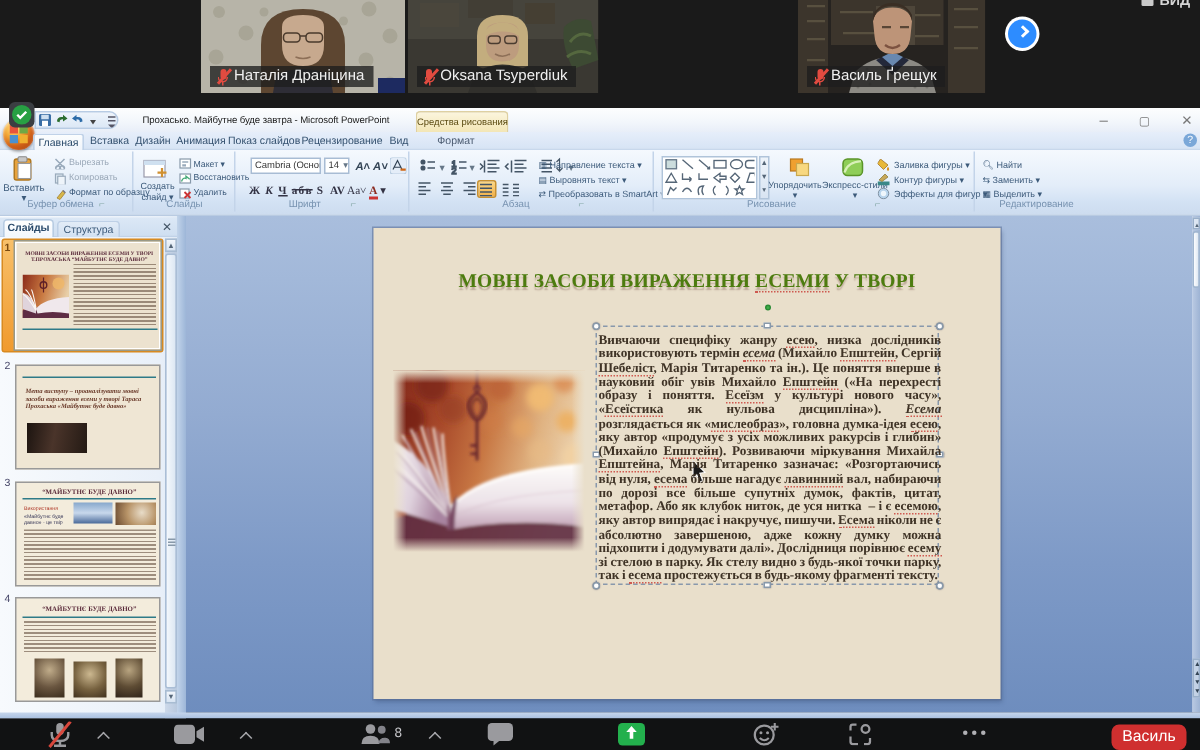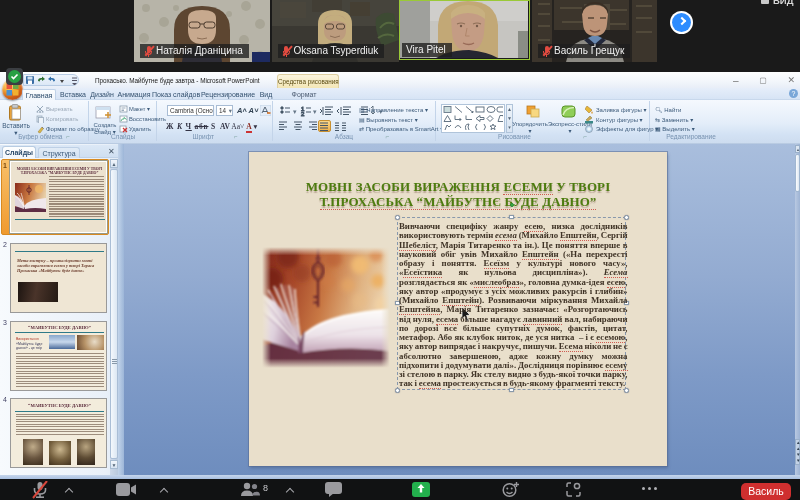--- a/index.html
+++ b/index.html
@@ -113,43 +113,20 @@
       <path d="M40 62 L45 48 Q54 43 63 43 Q73 43 81 48 L86 62 Z" fill="#31302c"></path>
     </svg>
     <div class="nametag"><span class="micoff">
           <span class="mb"></span>
           <span class="ms"></span>
           <span class="ml"></span>
           <span class="sl"></span>
         </span>Oksana Tsyperdiuk</div>
   </div>
 
-  <div class="abs vtile" style="left:399px;width:131px;height:60px;border:1.5px solid #9ac937;">
-    <svg width="128" height="57" xmlns="http://www.w3.org/2000/svg">
-      <rect width="128" height="57" fill="#c6c5c1"></rect>
-      <rect width="128" height="20" fill="#cfcecb"></rect>
-      <rect width="30" height="57" fill="#9fa09c"></rect>
-      <rect x="118" y="30" width="10" height="27" fill="#8a8d86"></rect>
-
-      <path d="M38 57 L38 24 Q40 0 68 0 Q96 0 98 24 L98 57 Z" fill="#c2a876"></path>
-
-      <path d="M51 16 Q53 5 68 5 Q83 5 85 16 L84 32 Q82 50 68 50 Q54 50 52 32 Z" fill="#c49c84"></path>
-      <path d="M51 18 Q58 12 68 12 Q78 12 85 18 L85 12 Q80 4 68 4 Q56 4 51 12 Z" fill="#c8b080"></path>
-      <g opacity=".75">
-      <path d="M57 23 q4 -2 8 0 M73 23 q4 -2 8 0" stroke="#7c6048" stroke-width="1.1" fill="none"></path>
-      <circle cx="61" cy="25" r="1.2" fill="#5a4436"></circle>
-          <circle cx="77" cy="25" r="1.2" fill="#5a4436"></circle>
-      <path d="M67 27 l-1.5 8 l4 0" stroke="#a87e62" stroke-width="1" fill="none"></path>
-      <path d="M63 42 q6 3 11 0" stroke="#8a5a48" stroke-width="1.3" fill="none"></path>
-      </g>
-
-      <path d="M36 57 L44 53 Q56 49 69 49 Q88 51 98 57 Z" fill="#252631"></path>
-    </svg>
-    <div class="nametag" style="left:2px;bottom:2px;">Vira Pitel</div>
-  </div>
 
   <div class="abs vtile" style="left:532px;width:125px;">
     <svg width="125" height="62" xmlns="http://www.w3.org/2000/svg">
       <rect width="125" height="62" fill="#262320"></rect>
       <g fill="#3c352c">
         <rect x="0" y="0" width="20" height="62"></rect>
           <rect x="100" y="0" width="25" height="62"></rect>
         <rect x="22" y="0" width="75" height="30"></rect>
       </g>
       <g stroke="#58503f" stroke-width="1.5">
@@ -496,21 +473,21 @@
   <div style="position:absolute;left:110px;top:15px;width:8px;height:9px;background:linear-gradient(#f2f6fb,#d8e4f2);border:1px solid #a8bcd2;color:#567;font-size:5px;text-align:center;line-height:8px;">▲</div>
   <div style="position:absolute;left:110px;top:25px;width:8px;height:290px;background:linear-gradient(90deg,#f4f8fc,#dce7f3);border:1px solid #aabed6;border-radius:2px;"></div>
   <div style="position:absolute;left:111.5px;top:215px;width:5px;height:1px;background:#89a;box-shadow:0 2px 0 #89a,0 4px 0 #89a;"></div>
   <div style="position:absolute;left:110px;top:316px;width:8px;height:9px;background:linear-gradient(#f2f6fb,#d8e4f2);border:1px solid #a8bcd2;color:#567;font-size:5px;text-align:center;line-height:8px;">▼</div>
 
   <div style="position:absolute;left:118px;top:0px;width:6px;height:335px;background:linear-gradient(90deg,#c2d4ea,#9db6d8);"></div>
 </div>
 
 <div class="abs" id="editarea">
   <div id="slide">
-    <div id="stitle">МОВНІ ЗАСОБИ ВИРАЖЕННЯ <span class="sq">ЕСЕМИ</span> У ТВОРІ<br><span class="sq">Т.ПРОХАСЬКА “МАЙБУТНЄ БУДЕ ДАВНО”</span></div>
+    <div id="stitle">МОВНІ ЗАСОБИ ВИРАЖЕННЯ <span class="sq">ЕСЕМИ</span> У ТВОРІ<br></div>
 
     <svg id="bookimg" width="128" height="121" xmlns="http://www.w3.org/2000/svg">
       <defs>
         <linearGradient id="bg1" x1="0" y1="0" x2="1" y2="0.25">
           <stop offset="0%" stop-color="#7e2418"></stop>
             <stop offset="30%" stop-color="#a8492a"></stop>
             <stop offset="55%" stop-color="#c87844"></stop>
             <stop offset="80%" stop-color="#e0b382"></stop>
             <stop offset="100%" stop-color="#ecd2ae"></stop>
         </linearGradient>

